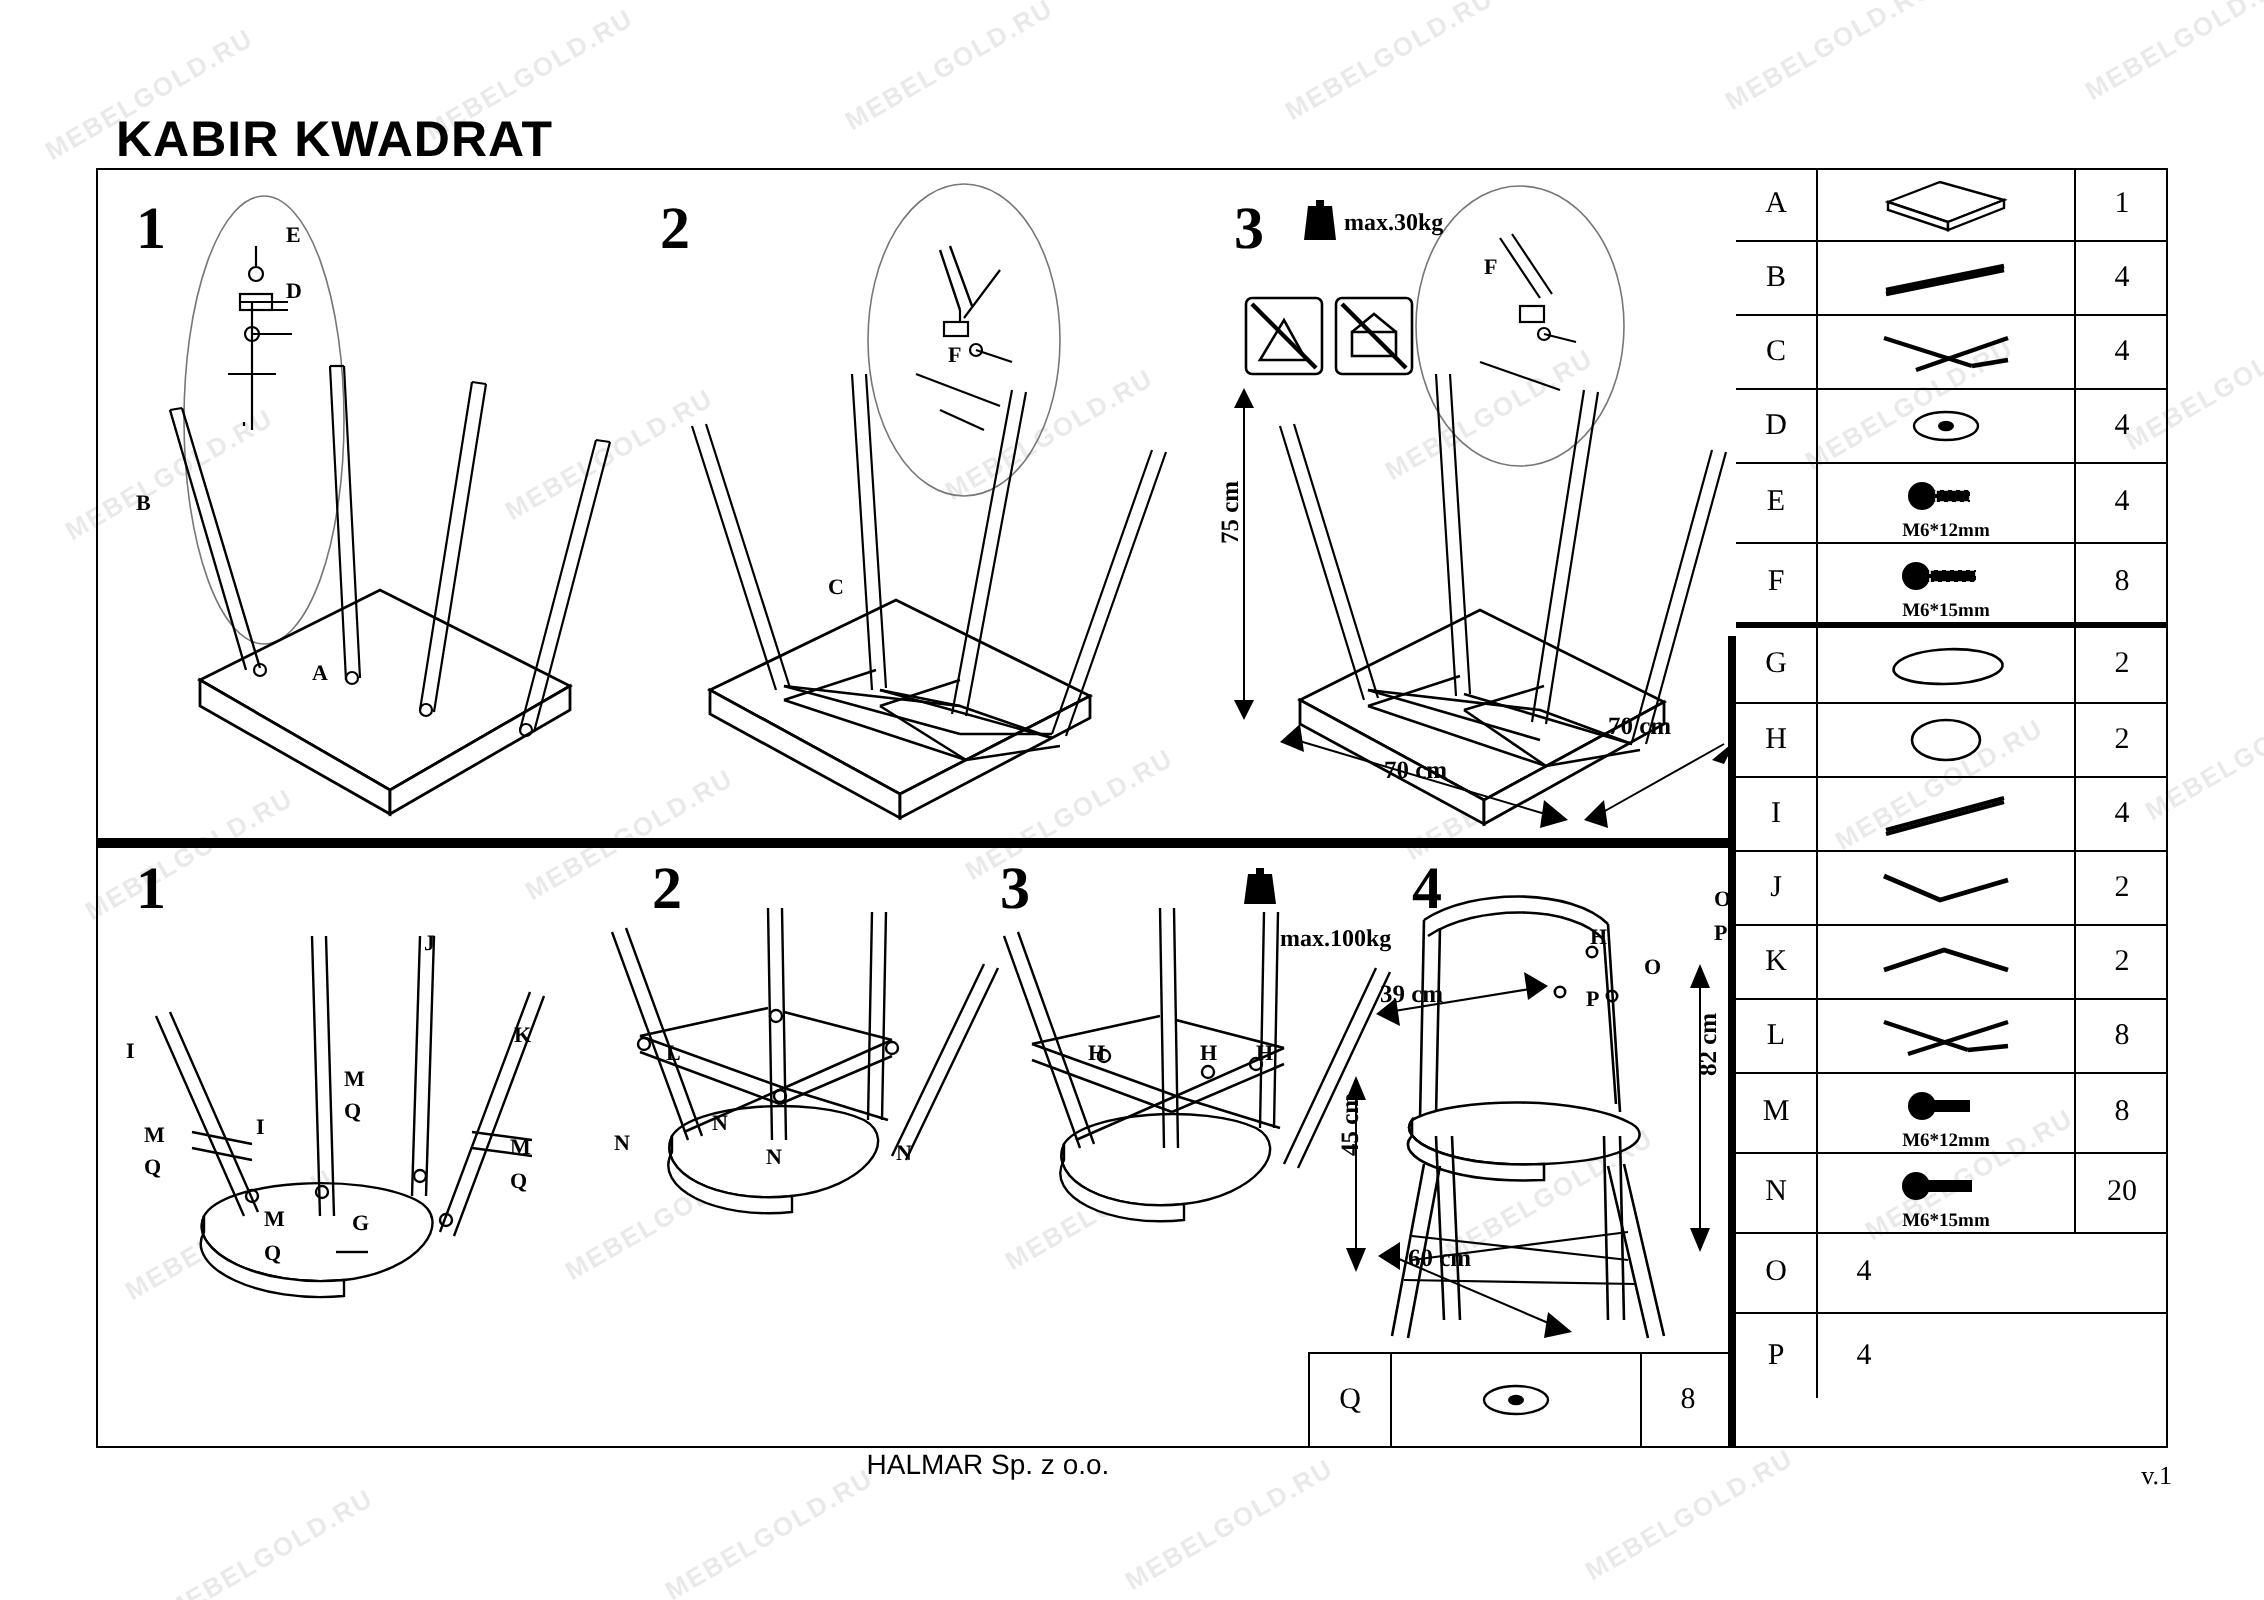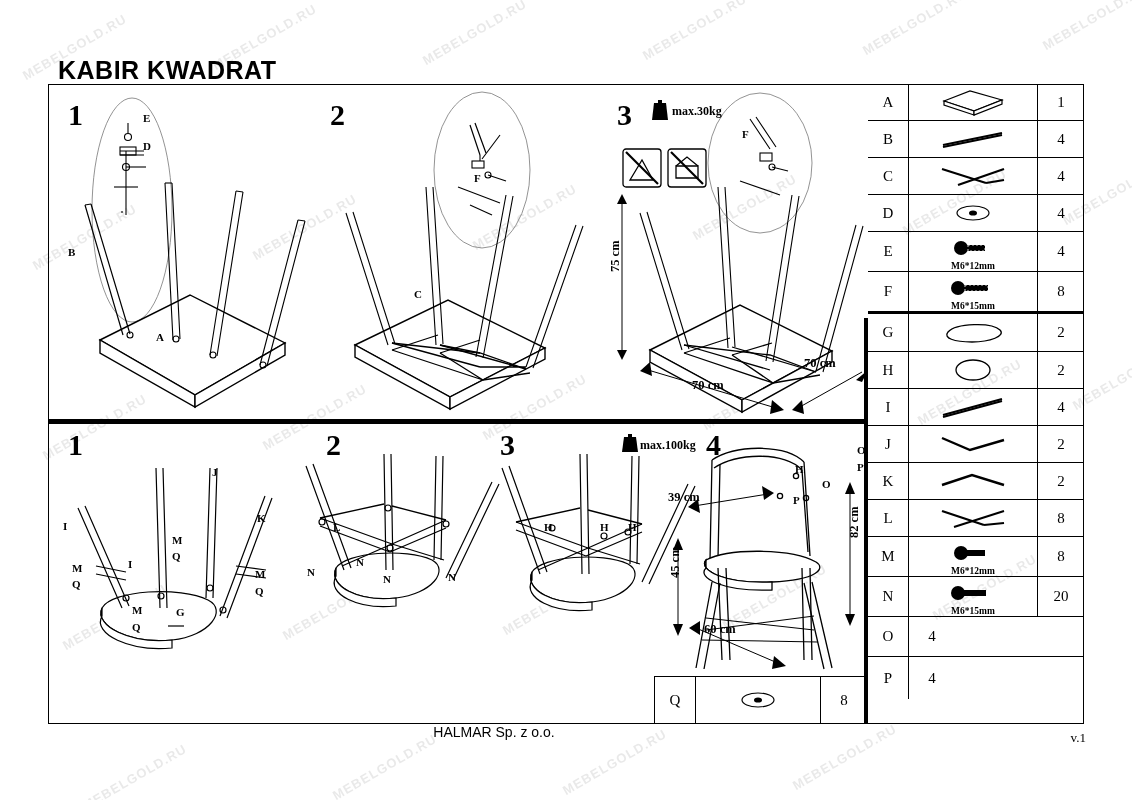--- a/index.html
+++ b/index.html
@@ -210,21 +210,21 @@
 
   <div class="step-num" style="left:68px;top:428px;">1</div>
   <div class="step-num" style="left:326px;top:428px;">2</div>
   <div class="step-num" style="left:500px;top:428px;">3</div>
   <div class="step-num" style="left:706px;top:428px;">4</div>
 
   <svg style="position:absolute;left:622px;top:432px;" width="16" height="22" viewBox="0 0 16 22">
     <path d="M6,2 h4 v3 h-4 z" fill="#000"></path>
     <path d="M2,5 h12 l2,15 h-16 z" fill="#000"></path>
   </svg>
-  <div class="maxw" style="left:640px;top:438px;">max.100kg</div>
+  <div class="maxw" style="left:640px;top:462px;">max.100kg</div>
 
   <svg style="position:absolute;left:60px;top:448px;" width="250" height="250" viewBox="0 0 250 250">
     <g fill="none" stroke="#000" stroke-width="1.2">
 
       <path d="M42,160 C52,142 120,138 148,152 C168,162 150,188 112,192 C70,196 34,178 42,160 Z" fill="#fff"></path>
       <path d="M42,160 C34,178 70,196 112,192 L112,200 C70,204 32,186 42,168 Z" fill="#fff"></path>
 
       <path d="M18,60 L62,160 M25,58 L69,158"></path>
       <path d="M96,20 L100,160 M103,20 L107,160"></path>
       <path d="M150,20 L146,150 M157,20 L153,150"></path>
@@ -338,21 +338,21 @@
       <path d="M185,14 L190,2 L195,14" fill="#000" stroke="none"></path>
       <path d="M185,134 L190,146 L195,134" fill="#000" stroke="none"></path>
       <path d="M18,64 L18,150"></path>
       <path d="M13,70 L18,58 L23,70" fill="#000" stroke="none"></path>
       <path d="M13,144 L18,156 L23,144" fill="#000" stroke="none"></path>
       <path d="M36,148 L120,184"></path>
       <path d="M40,141 L29,148 L40,155" fill="#000" stroke="none"></path>
       <path d="M114,176 L126,186 L112,189" fill="#000" stroke="none"></path>
     </g>
   </svg>
-  <div class="dim" style="left:668px;top:490px;">39 cm</div>
+  <div class="dim" style="left:690px;top:490px;">39 cm</div>
   <div class="dim" style="left:847px;top:538px;transform:rotate(-90deg);transform-origin:left top;">82 cm</div>
   <div class="dim" style="left:668px;top:578px;transform:rotate(-90deg);transform-origin:left top;">45 cm</div>
   <div class="dim" style="left:704px;top:622px;">60 cm</div>
 
   <div class="parts">
 
     <div class="prow" style="top:0;height:37px;">
       <div class="pcode">A</div>
       <div class="pic">
         <svg width="66" height="26" viewBox="0 0 66 26">

